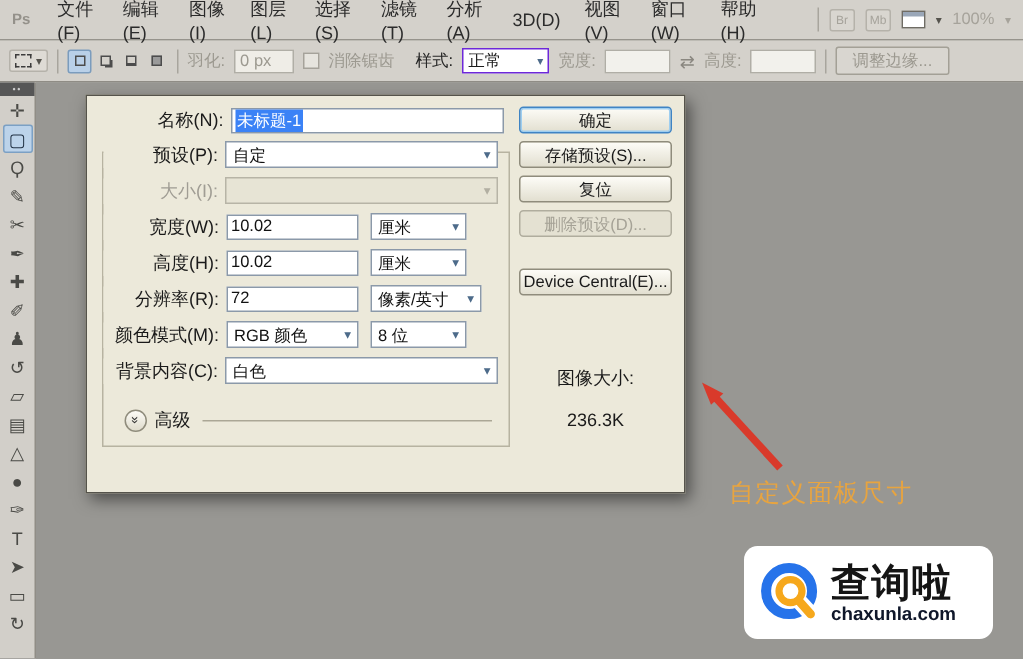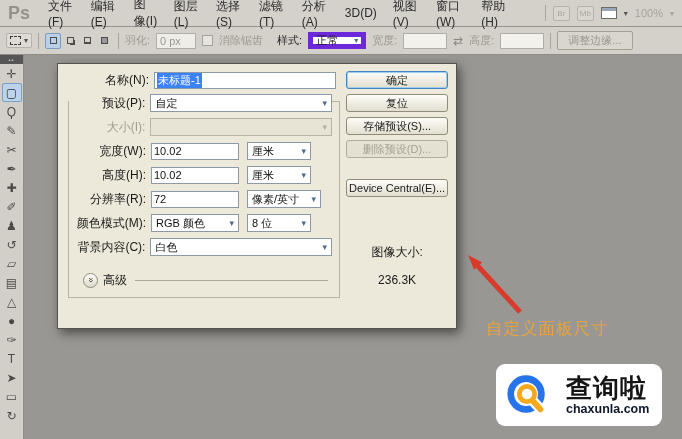--- a/index.html
+++ b/index.html
@@ -3,21 +3,21 @@
 <meta charset="utf-8">
 <style>
   * { margin:0; padding:0; box-sizing:border-box; }
   html,body { width:682px; height:439px; overflow:hidden;
     font-family:"Liberation Sans","DejaVu Sans",sans-serif; }
   body { background:#989793; }
 
   
   .menubar { height:27px; background:#d4d1cb; border-bottom:1px solid #96938c;
     display:flex; align-items:center; padding:0 8px 0 6px; }
-  .ps-logo { font-weight:bold; font-size:18px; color:#94918a; padding:0 10px 0 2px; }
+  .ps-logo { font-weight:bold; font-size:10px; color:#94918a; padding:0 10px 0 2px; }
   .menu-item { font-size:12px; color:#2b2b2b; padding:0 8px; cursor:default; }
   .mb-right { margin-left:auto; display:flex; align-items:center; gap:7px;padding-left:28px; }
   .vdiv { width:1px; height:16px; background:#a8a59d; }
   .mini-btn { width:17px; height:15px; border:1px solid #b5b2aa; border-radius:2px;
     font-size:8px; color:#a6a39b; display:flex; align-items:center; justify-content:center;
     background:#d9d6d0; }
   .win-icon { width:16px; height:12px; border:1px solid #6f6c64; background:#fff; position:relative; }
   .win-icon::before { content:""; position:absolute; left:0; top:0; right:0; height:3px; background:#9aa7b8; }
   .dd-arrow { font-size:8px; color:#55534d; }
   .zoom-lvl { font-size:11px; color:#a6a39b; }
@@ -29,21 +29,21 @@
   .dash-box { width:11px; height:9px; border:1px dashed #3c3c3c; display:inline-block; }
   .mode-group { display:flex; gap:1px; }
   .mode { width:16px; height:16px; display:flex; align-items:center; justify-content:center; border:1px solid transparent; border-radius:2px; }
   .mode .sq { width:7px; height:7px; border:1px solid #4c4c4c; display:inline-block; }
   .mode.active { background:#b9d0e8; border-color:#7b9cbd; }
   .gray-lbl { color:#9c9990; }
   .blk-lbl { color:#262626; }
   .ob-input { height:16px; border:1px solid #b0aea6; background:#efede7; color:#9c9990;
     font-size:11px; padding:0 3px; font-family:inherit; }
   .checkbox { width:11px; height:11px; border:1px solid #a5a29a; background:#e6e4de; display:inline-block; }
-  .fake-select { height:17px; background:#fff; border:5px solid #6d28d9; display:flex;
+  .fake-select { height:17px; background:#fff; border:1px solid #6d28d9; display:flex;
     align-items:center; justify-content:space-between; padding:0 3px; font-size:11px; color:#1c1c1c; }
   .fake-select .dd-arrow { color:#4d6b8a; }
   .swap-icon { color:#8a8780; font-size:12px; }
   .ob-btn { height:19px; padding:0 10px; border:1px solid #a3a096; border-radius:2px;
     background:#d9d6d0; color:#9c9990; font-size:11px; display:flex; align-items:center; }
 
   
   .main { display:flex; height:384px; }
   .toolbar { width:24px; background:#d2cfc9; border-right:1px solid #908d86;
     display:flex; flex-direction:column; align-items:center; }
@@ -100,21 +100,21 @@
   .imgsize { margin-top:42px; text-align:center; font-size:12px; color:#1a1a1a; }
   .imgsize .val { margin-top:12px; }
 
   
   .arrow-svg { position:absolute; left:435px; top:195px; width:80px; height:80px; }
   .annotation { position:absolute; left:462px; top:263px; font-size:16.5px; letter-spacing:1px;
     color:#e8a43f; white-space:nowrap; }
 
   
   .watermark { position:absolute; right:20px; bottom:13px; width:166px; height:62px;
-    background:#fff; border-radius:9px; display:flex; align-items:center; padding:4px 8px; gap:16px; }
+    background:#fff; border-radius:9px; display:flex; align-items:center; padding:4px 8px; gap:4px; }
   .wm-text { display:flex; flex-direction:column; line-height:1; }
   .wm-name { font-size:26px; font-weight:bold; color:#151515; letter-spacing:1px; }
   .wm-url { font-size:12.5px; font-weight:bold; color:#0f172a; margin-top:2px; }
 </style>
 </head>
 <body>
 
 <div class="menubar">
   <span class="ps-logo">Ps</span>
   <span class="menu-item">文件(F)</span>
@@ -278,22 +278,22 @@
               <span class="adv-btn">
                   <span>»</span>
                 </span>
               <span class="adv-label">高级</span>
               <span class="adv-line"></span>
             </div>
           </div>
         </div>
         <div class="col-right">
           <button class="dbtn ok">确定</button>
+          <button class="dbtn">存储预设(S)...</button>
           <button class="dbtn">复位</button>
-          <button class="dbtn">存储预设(S)...</button>
           <button class="dbtn dis">删除预设(D)...</button>
           <button class="dbtn device">Device Central(E)...</button>
           <div class="imgsize">
             <div>图像大小:</div>
             <div class="val">236.3K</div>
           </div>
         </div>
       </div>
     </div>
 

